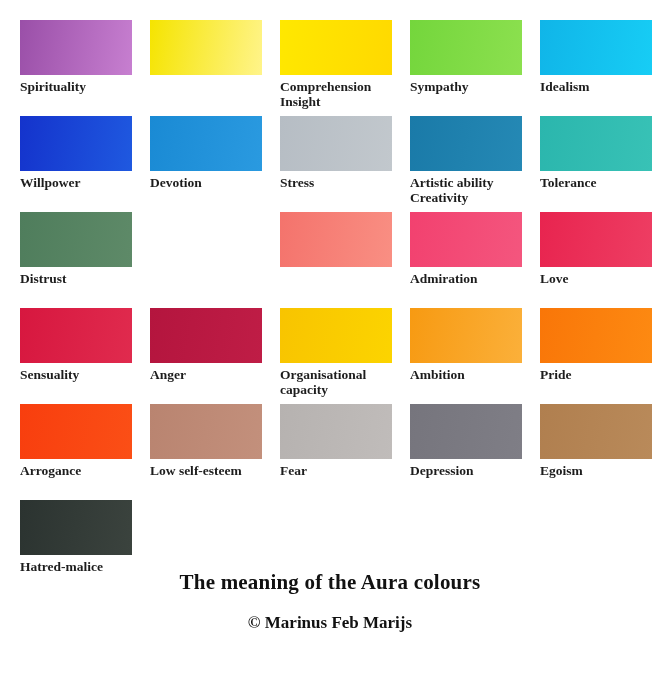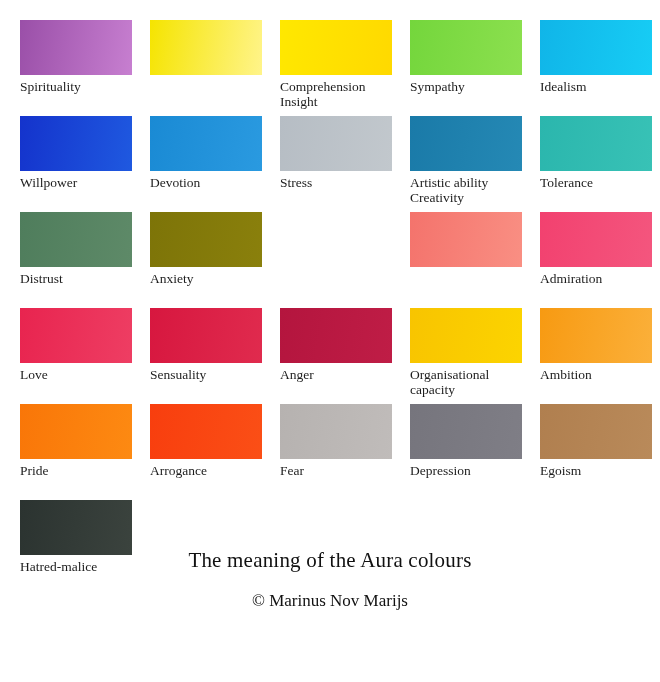--- a/index.html
+++ b/index.html
@@ -10,20 +10,21 @@
     width: 660px;
     height: 682px;
     background: #ffffff;
     font-family: "Liberation Serif", serif;
     overflow: hidden;
   }
   #chart {
     position: relative;
     width: 660px;
     height: 682px;
+    font-weight: bold;
   }
   .grid {
     position: absolute;
     left: 20px;
     top: 20px;
     width: 620px;
     display: grid;
     grid-template-columns: repeat(5, 1fr);
     column-gap: 18px;
     row-gap: 0px;
@@ -42,21 +43,21 @@
     font-size: 13.5px;
     line-height: 15px;
     color: #1d1d1d;
     padding-top: 4px;
     height: 32px;
     white-space: pre-line;
   }
   .caption-wrap {
     position: absolute;
     left: 0;
-    top: 548px;
+    top: 570px;
     width: 660px;
     text-align: center;
   }
   .caption-title {
     font-family: "Liberation Serif", serif;
     font-size: 21px;
     color: #111111;
     letter-spacing: 0.2px;
   }
   .caption-credit {
@@ -110,24 +111,20 @@
       </div>
       <div class="cell">
         <div class="swatch" style="background: linear-gradient(100deg, rgb(43, 182, 173) 0%, rgb(56, 194, 182) 100%);"></div>
         <div class="label">Tolerance</div>
       </div>
       <div class="cell">
         <div class="swatch" style="background: linear-gradient(100deg, rgb(79, 125, 92) 0%, rgb(94, 138, 104) 100%);"></div>
         <div class="label">Distrust</div>
       </div>
       <div class="cell">
-        <div class="swatch" style="background: linear-gradient(100deg, rgb(125, 116, 8) 0%, rgb(138, 128, 12) 100%);"></div>
-        <div class="label">Anxiety</div>
-      </div>
-      <div class="cell">
         <div class="swatch"></div>
       </div>
       <div class="cell">
         <div class="swatch" style="background: linear-gradient(100deg, rgb(244, 115, 108) 0%, rgb(249, 143, 131) 100%);"></div>
       </div>
       <div class="cell">
         <div class="swatch" style="background: linear-gradient(100deg, rgb(242, 65, 111) 0%, rgb(244, 86, 126) 100%);"></div>
         <div class="label">Admiration</div>
       </div>
       <div class="cell">
@@ -153,34 +150,38 @@
       </div>
       <div class="cell">
         <div class="swatch" style="background: linear-gradient(100deg, rgb(249, 118, 8) 0%, rgb(253, 138, 18) 100%);"></div>
         <div class="label">Pride</div>
       </div>
       <div class="cell">
         <div class="swatch" style="background: linear-gradient(100deg, rgb(248, 62, 14) 0%, rgb(251, 79, 22) 100%);"></div>
         <div class="label">Arrogance</div>
       </div>
       <div class="cell">
+        <div class="swatch" style="background: linear-gradient(100deg, rgb(185, 132, 112) 0%, rgb(195, 144, 124) 100%);"></div>
+        <div class="label">Low self-esteem</div>
+      </div>
+      <div class="cell">
         <div class="swatch" style="background: linear-gradient(100deg, rgb(182, 178, 176) 0%, rgb(192, 188, 186) 100%);"></div>
         <div class="label">Fear</div>
       </div>
       <div class="cell">
         <div class="swatch" style="background: linear-gradient(100deg, rgb(118, 117, 125) 0%, rgb(127, 126, 134) 100%);"></div>
         <div class="label">Depression</div>
       </div>
       <div class="cell">
         <div class="swatch" style="background: linear-gradient(100deg, rgb(176, 127, 79) 0%, rgb(185, 138, 90) 100%);"></div>
         <div class="label">Egoism</div>
       </div>
       <div class="cell">
         <div class="swatch" style="background: linear-gradient(100deg, rgb(43, 51, 48) 0%, rgb(59, 67, 62) 100%);"></div>
         <div class="label">Hatred-malice</div>
       </div>
     </div>
 
   <div class="caption-wrap">
     <div class="caption-title">The meaning of the Aura colours</div>
-    <div class="caption-credit">© Marinus Nov Marijs</div>
+    <div class="caption-credit">© Marinus Feb Marijs</div>
   </div>
 </div>
 
 </body></html>

